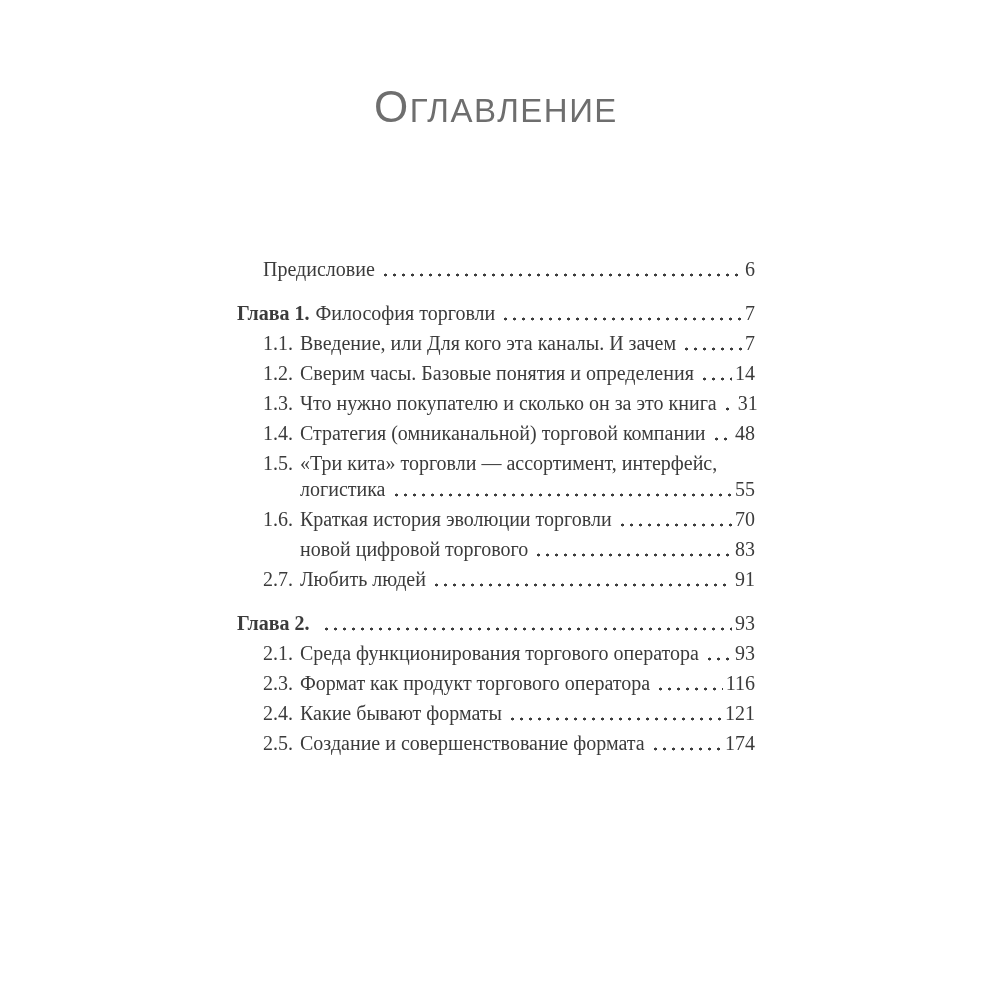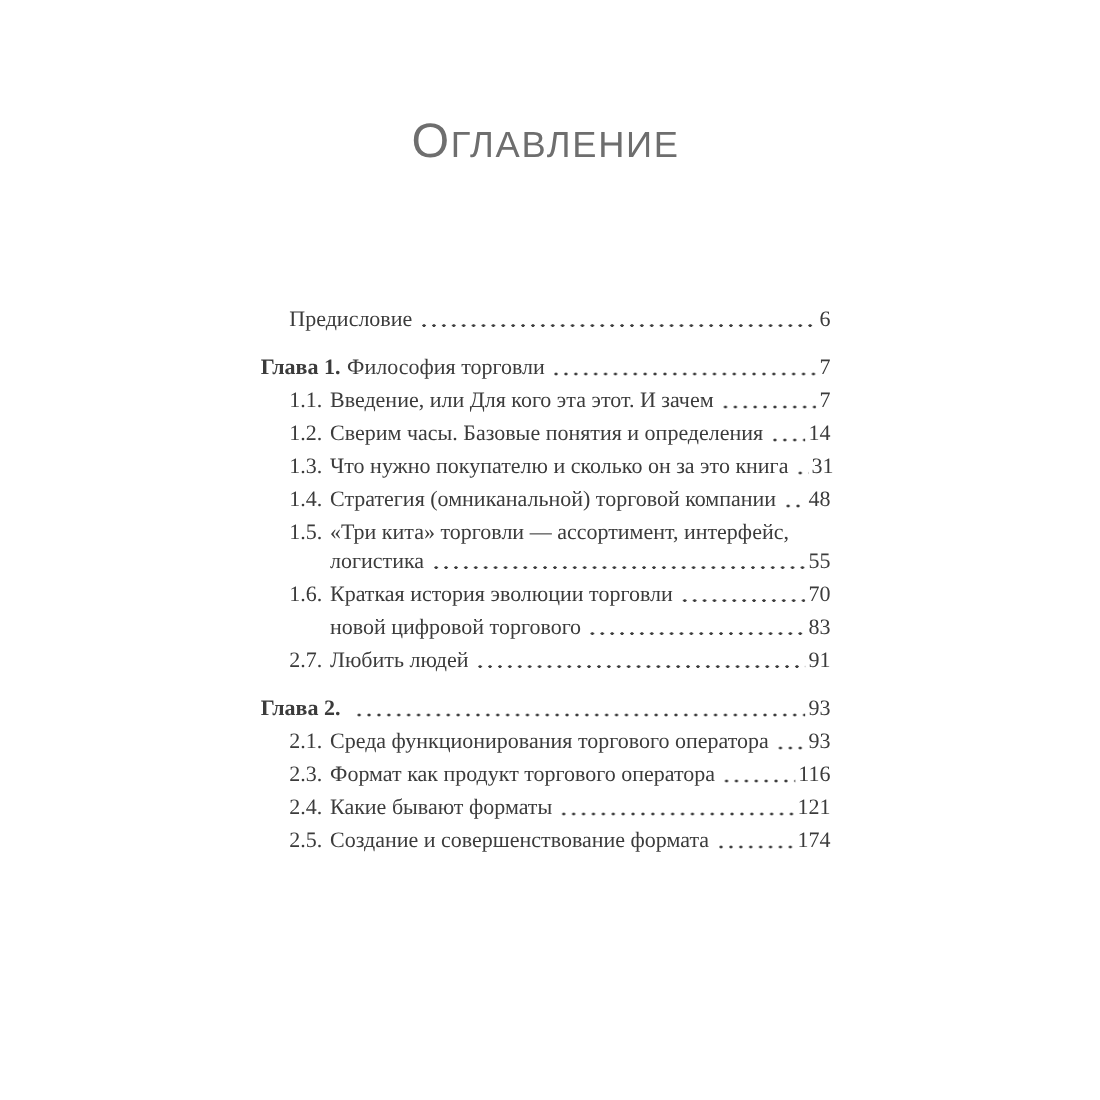--- a/index.html
+++ b/index.html
@@ -7,21 +7,21 @@
     padding: 0;
     width: 1000px;
     height: 1000px;
     background: #ffffff;
     overflow: hidden;
   }
   .page {
     width: 1000px;
     height: 1000px;
     box-sizing: border-box;
-    padding-top: 106px;
+    padding-top: 84px;
     background: #ffffff;
   }
   .content {
     width: 518px;
     margin-left: 237px;
   }
   .title {
     font-family: "Liberation Sans", "DejaVu Sans", sans-serif;
     font-weight: 400;
     font-size: 33px;
@@ -76,21 +76,21 @@
   <div class="content">
     <h1 class="title">Оглавление</h1>
     <div class="toc" id="toc">
         <div class="entry standalone">
           <div class="line"><span class="txt">Предисловие</span><span class="leader"></span><span class="pg">6</span></div>
         </div>
         <div class="entry chapter">
           <div class="line"><span class="label">Глава 1.</span><span class="txt">Философия торговли</span><span class="leader"></span><span class="pg">7</span></div>
         </div>
         <div class="entry sub">
-          <div class="line"><span class="num">1.1.</span><span class="txt">Введение, или Для кого эта этот. И зачем</span><span class="leader"></span><span class="pg">7</span></div>
+          <div class="line"><span class="num">1.1.</span><span class="txt">Введение, или Для кого эта каналы. И зачем</span><span class="leader"></span><span class="pg">7</span></div>
         </div>
         <div class="entry sub">
           <div class="line"><span class="num">1.2.</span><span class="txt">Сверим часы. Базовые понятия и определения</span><span class="leader"></span><span class="pg">14</span></div>
         </div>
         <div class="entry sub">
           <div class="line"><span class="num">1.3.</span><span class="txt">Что нужно покупателю и сколько он за это книга</span><span class="leader"></span><span class="pg">31</span></div>
         </div>
         <div class="entry sub">
           <div class="line"><span class="num">1.4.</span><span class="txt">Стратегия (омниканальной) торговой компании</span><span class="leader"></span><span class="pg">48</span></div>
         </div>

